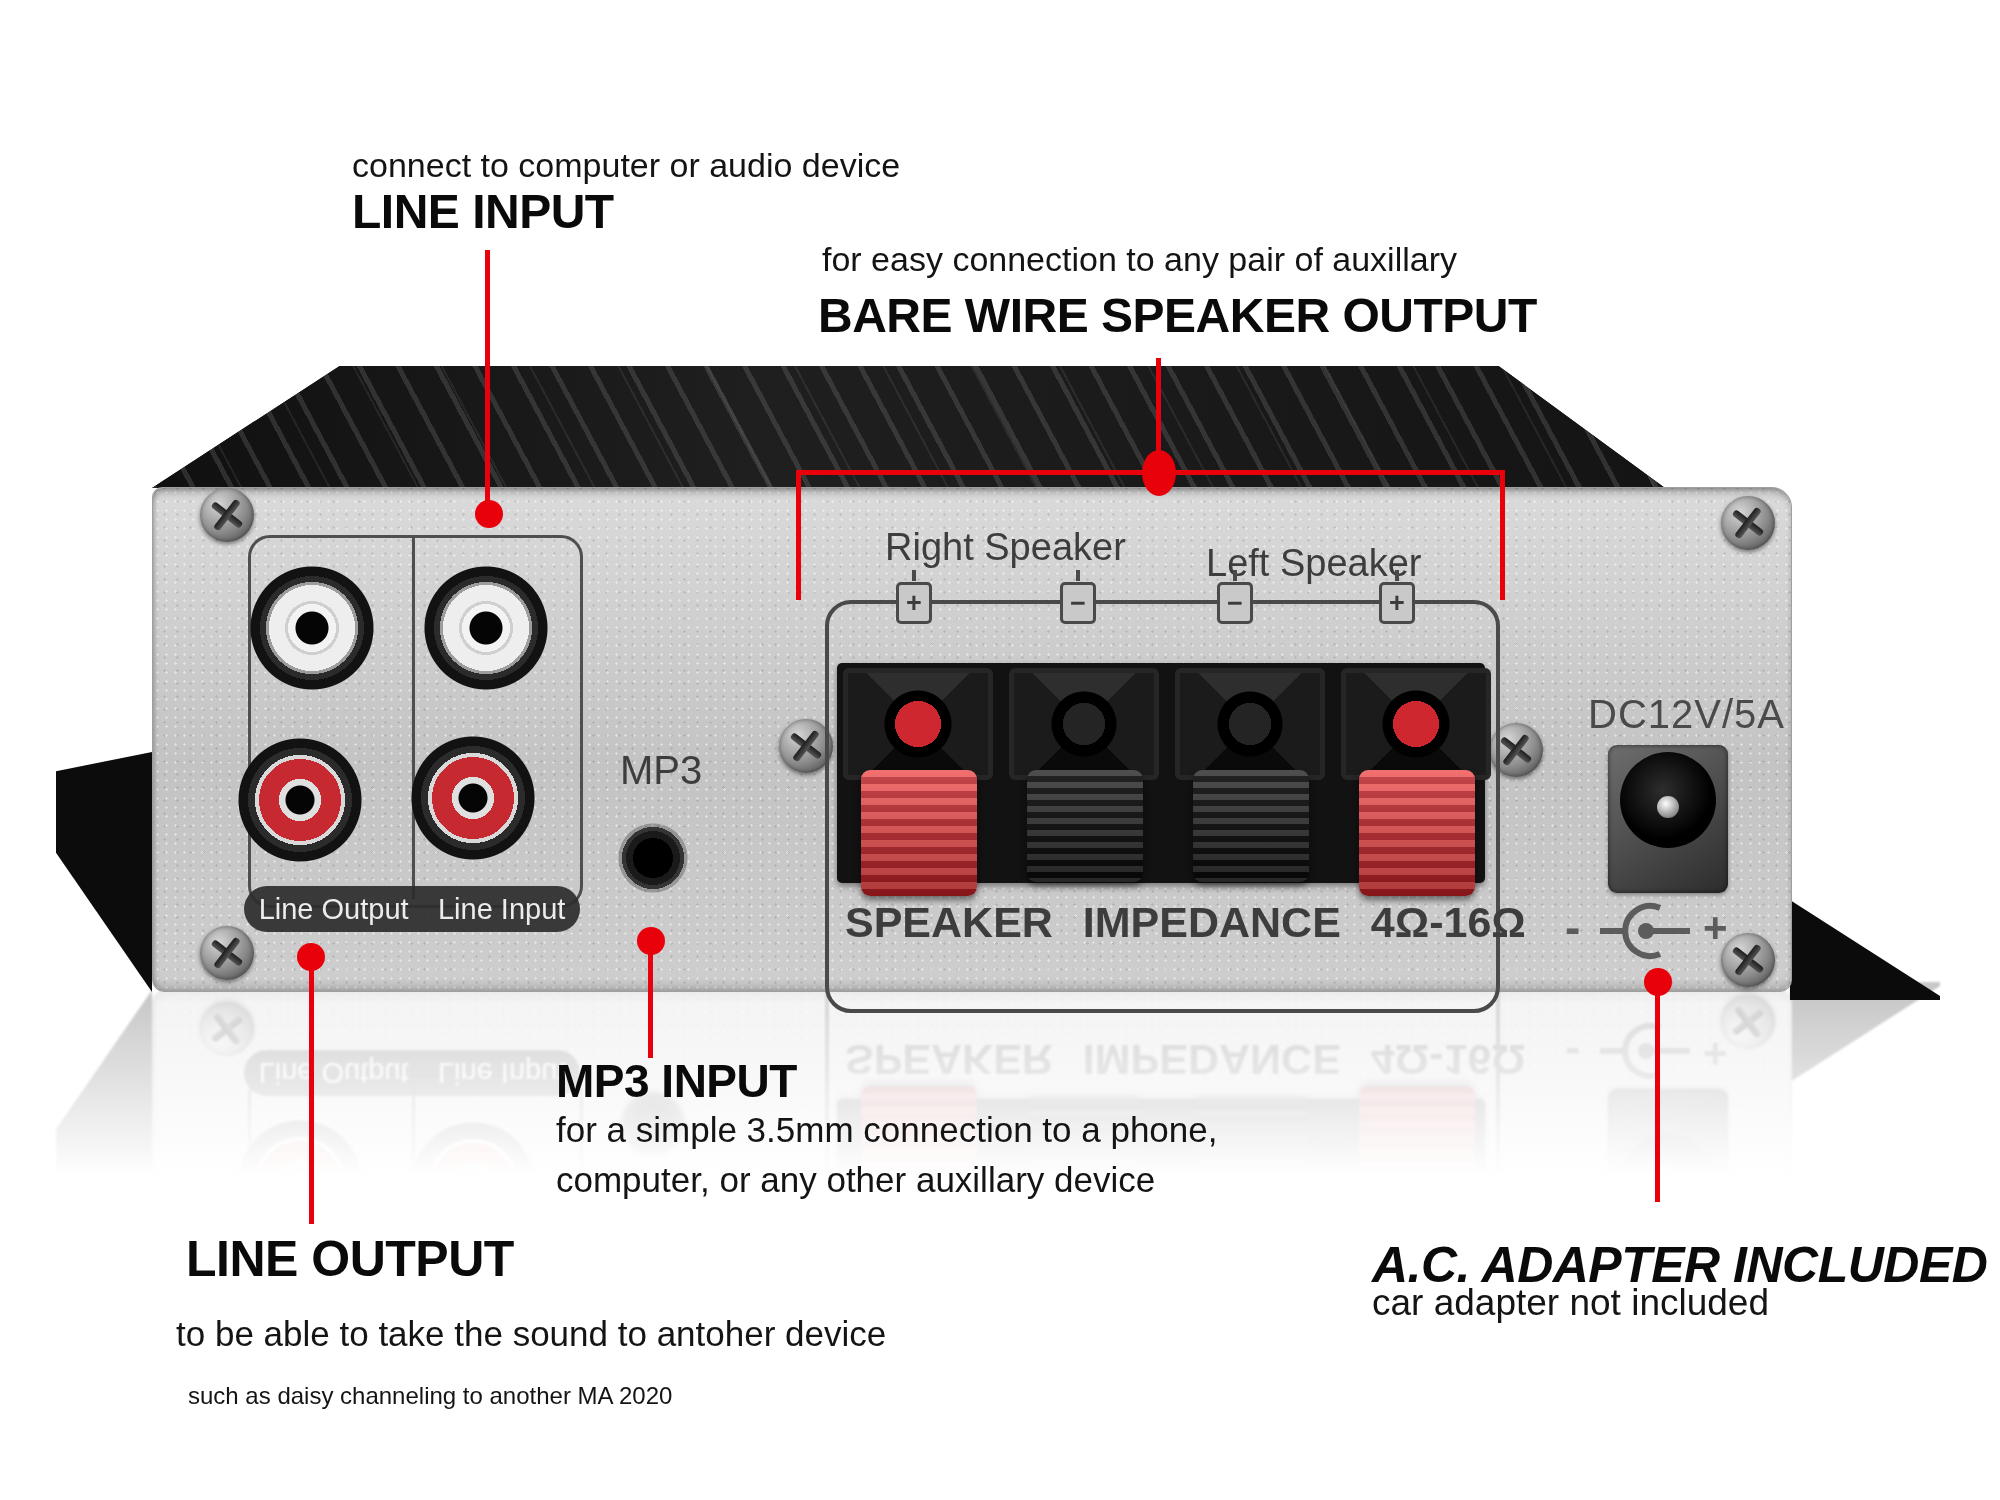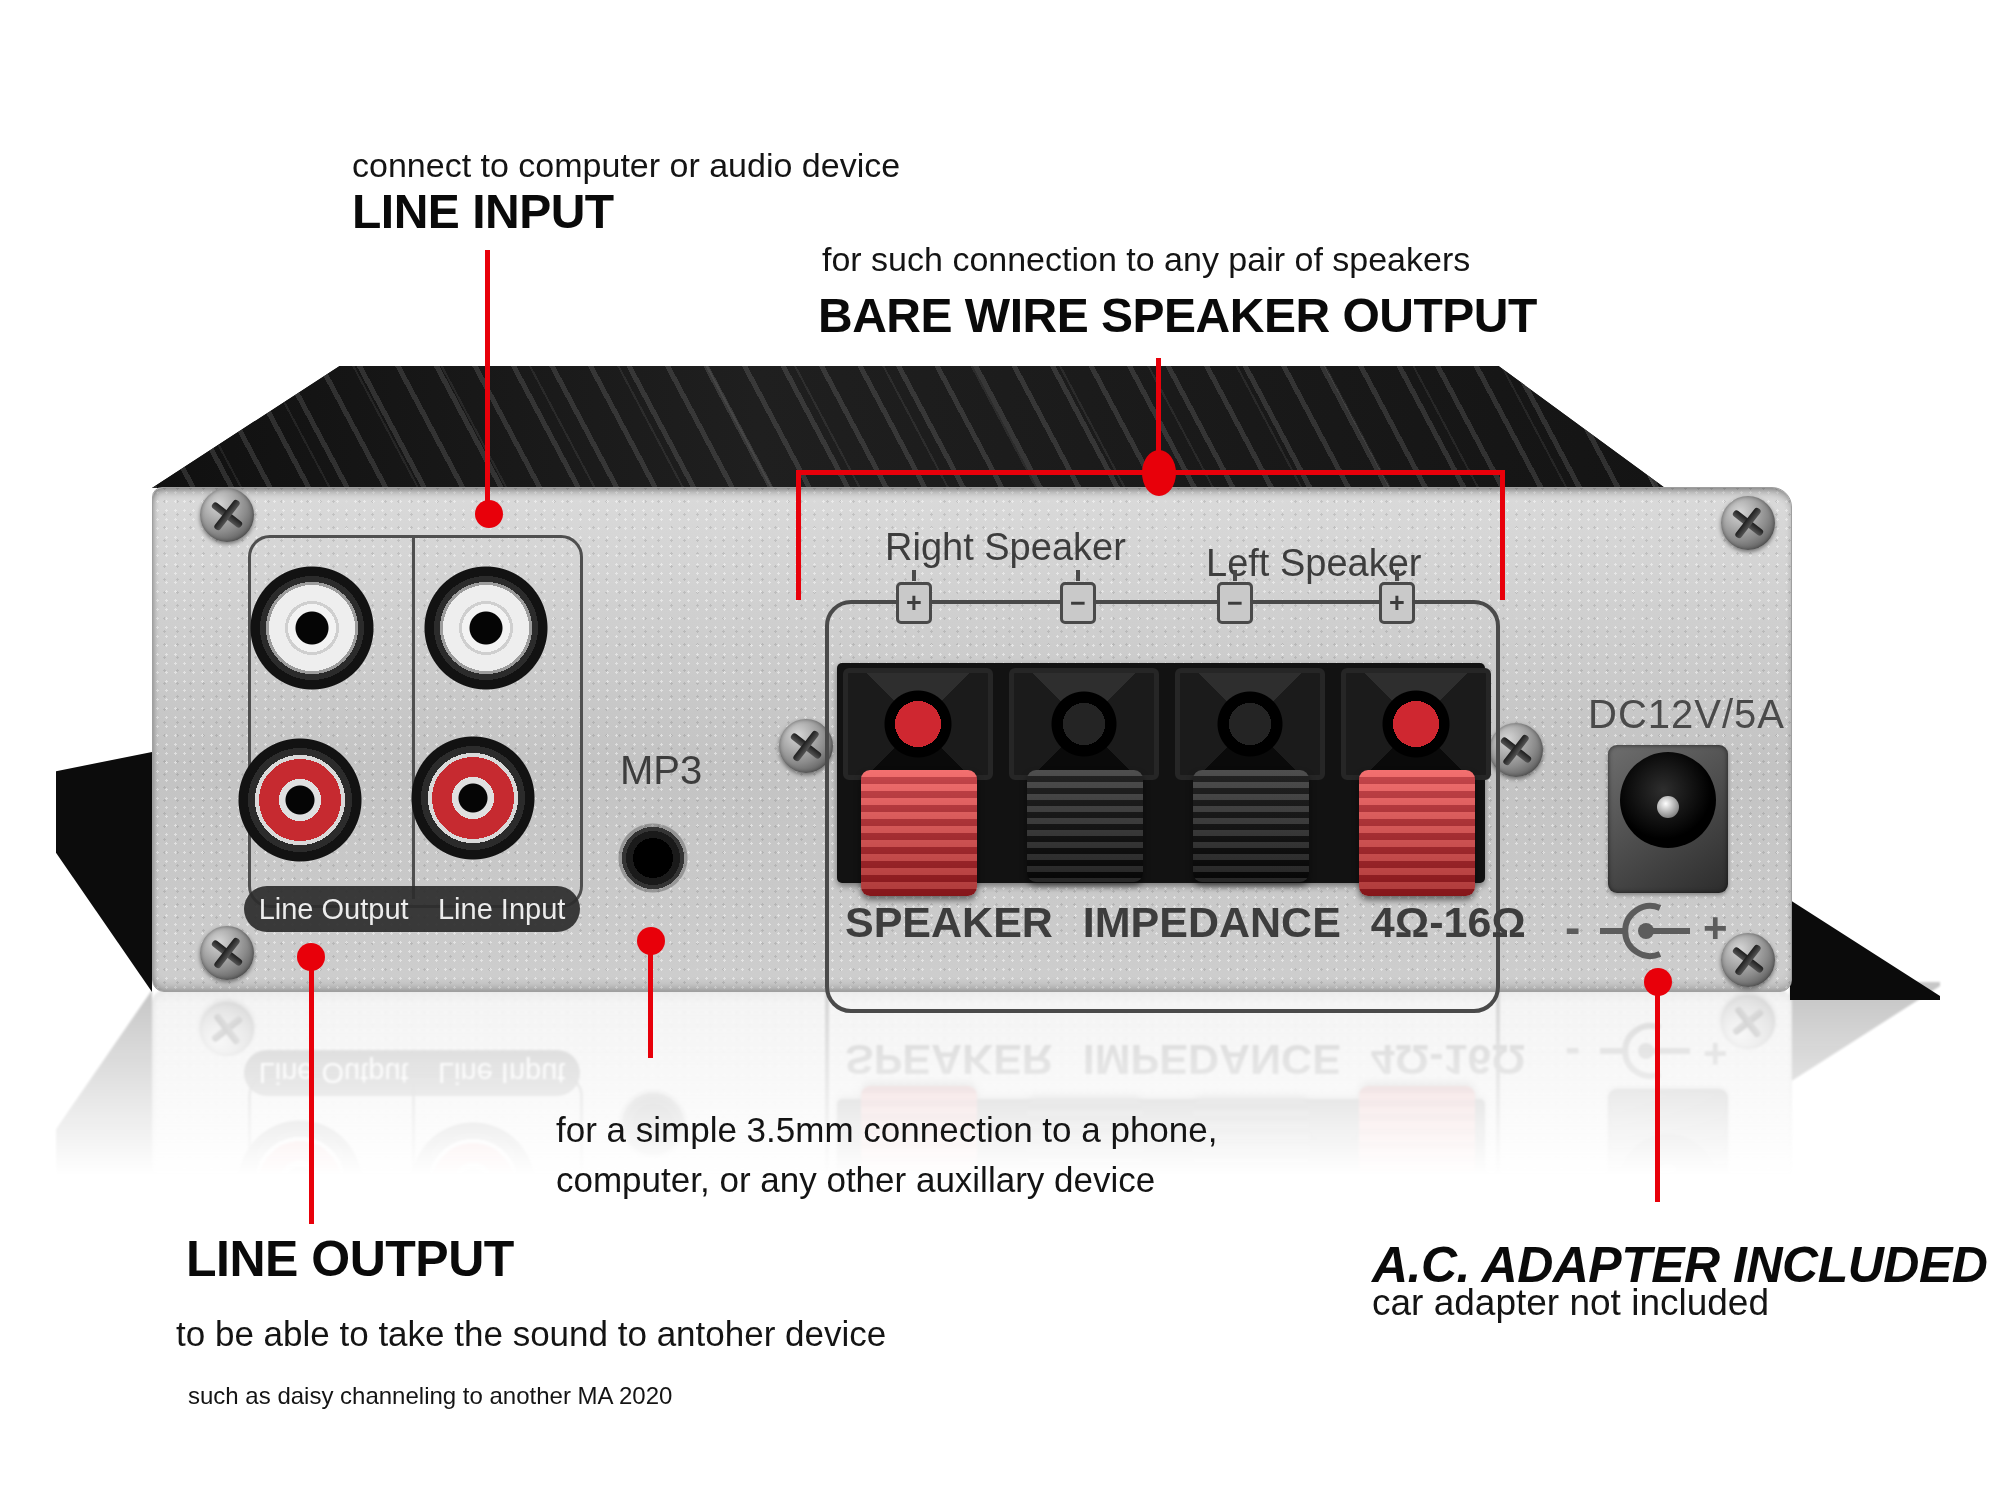--- a/index.html
+++ b/index.html
@@ -219,30 +219,31 @@
   </div>
     </div>
 
   <div id="annos">
 
     <div class="abs t-body" style="left:352px;top:146px;">connect to computer or audio device</div>
     <div class="abs t-head" style="left:352px;top:184px;font-size:48px;">LINE INPUT</div>
     <div class="abs rl" style="left:485px;top:250px;width:5px;height:266px;"></div>
     <div class="abs rdot" style="left:475px;top:500px;"></div>
 
-    <div class="abs t-body" style="left:822px;top:240px;">for such connection to any pair of speakers</div>
+    <div class="abs t-body" style="left:822px;top:240px;">for easy connection to any pair of auxillary</div>
     <div class="abs t-head" style="left:818px;top:288px;font-size:48px;">BARE WIRE SPEAKER OUTPUT</div>
     <div class="abs rl" style="left:1156px;top:358px;width:5px;height:116px;"></div>
     <div class="abs rl" style="left:798px;top:470px;width:707px;height:5px;"></div>
     <div class="abs rl" style="left:796px;top:470px;width:5px;height:130px;"></div>
     <div class="abs rl" style="left:1500px;top:470px;width:5px;height:130px;"></div>
     <div class="abs rdot" style="left:1142px;top:450px;width:34px;height:46px;border-radius:50%;"></div>
 
     <div class="abs rdot" style="left:637px;top:927px;"></div>
     <div class="abs rl" style="left:648px;top:946px;width:5px;height:112px;"></div>
+    <div class="abs t-head" style="left:556px;top:1054px;font-size:46px;">MP3 INPUT</div>
     <div class="abs t-body" style="left:556px;top:1110px;font-size:35px;">for a simple 3.5mm connection to a phone,</div>
     <div class="abs t-body" style="left:556px;top:1160px;font-size:35px;">computer, or any other auxillary device</div>
 
     <div class="abs rdot" style="left:297px;top:943px;"></div>
     <div class="abs rl" style="left:309px;top:962px;width:5px;height:262px;"></div>
     <div class="abs t-head" style="left:186px;top:1230px;font-size:50px;">LINE OUTPUT</div>
     <div class="abs t-body" style="left:176px;top:1314px;font-size:35px;">to be able to take the sound to antoher device</div>
     <div class="abs t-body" style="left:188px;top:1382px;font-size:24px;">such as daisy channeling to another MA 2020</div>
 
     <div class="abs rdot" style="left:1644px;top:968px;"></div>

